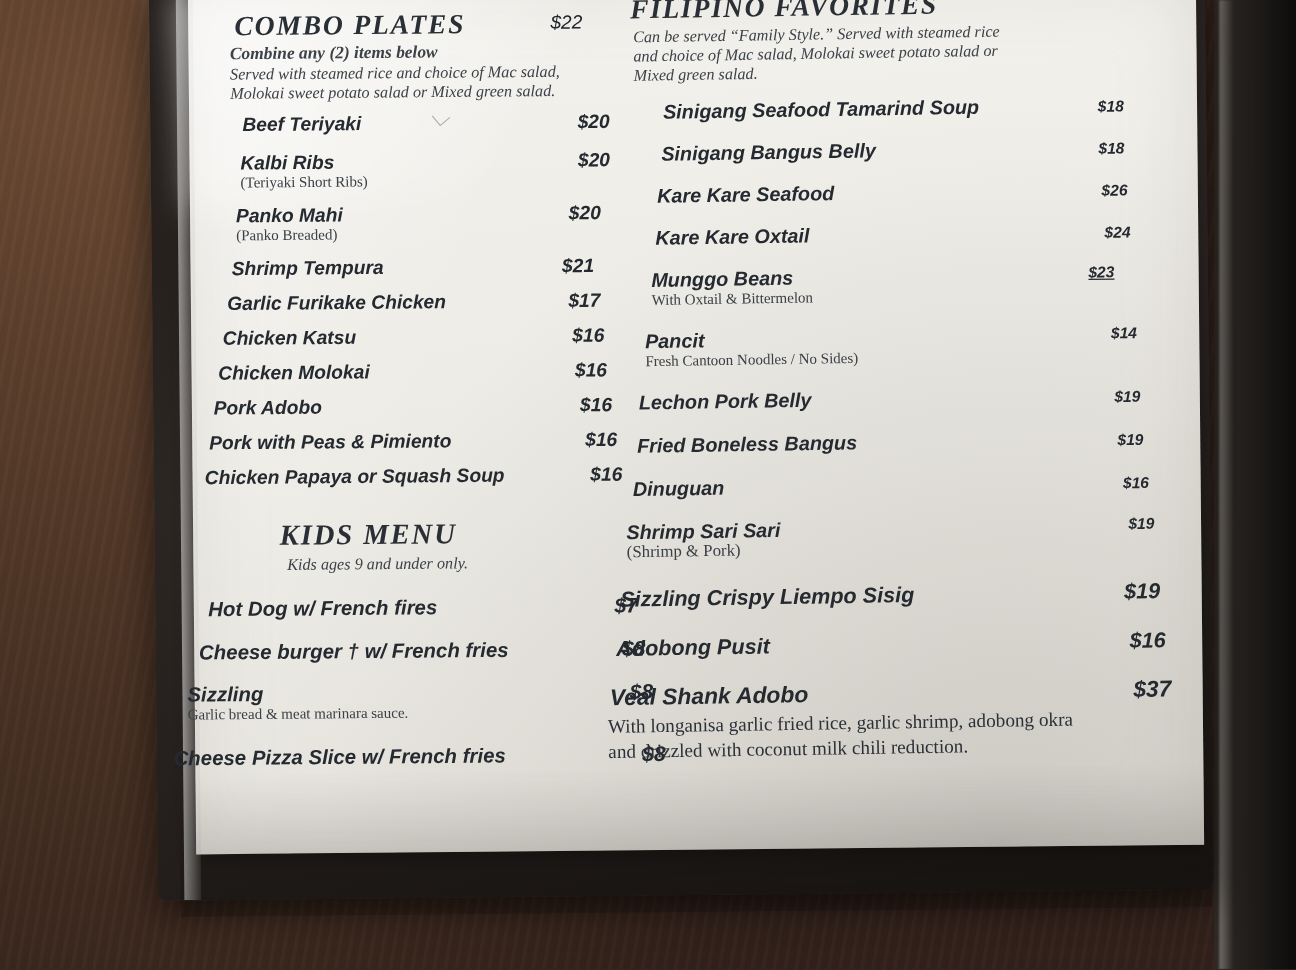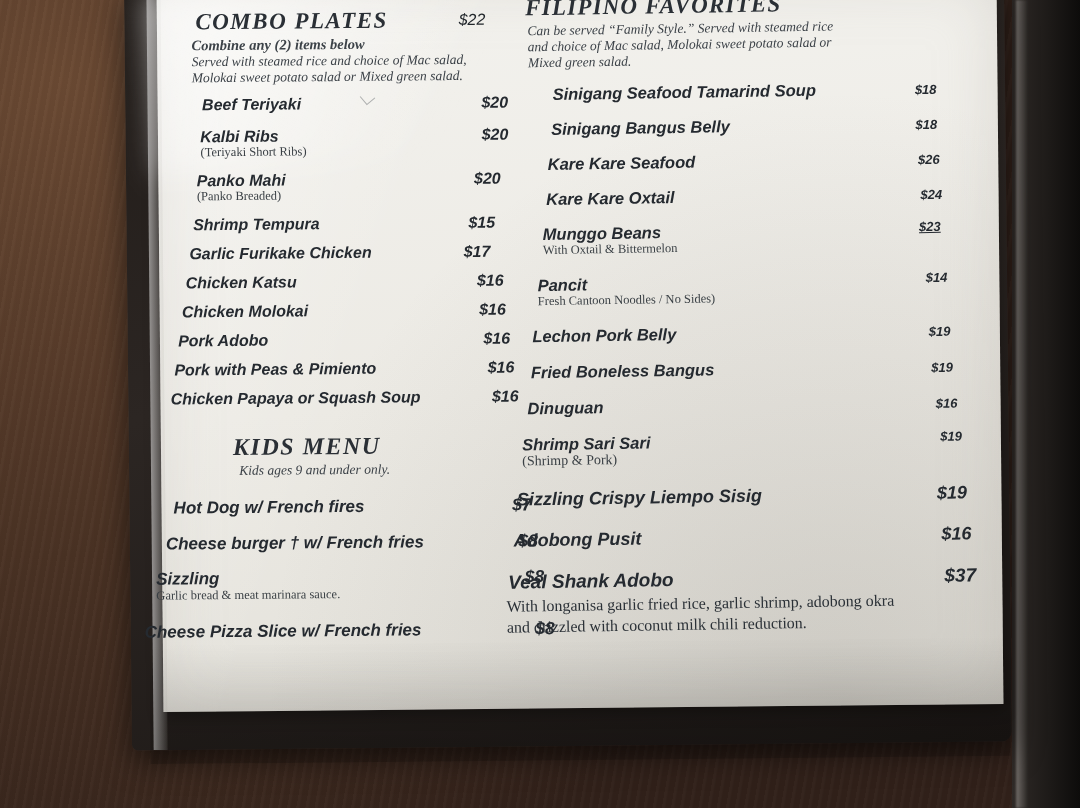--- a/index.html
+++ b/index.html
@@ -250,26 +250,26 @@
       <div class="row" style="margin-left:18px; margin-bottom:12px;">
         <span class="name">
           <span>Panko Mahi</span>
           <span class="note">(Panko Breaded)</span>
         </span>
         <span class="price" style="align-self:flex-start; margin-right:8px;">$20</span>
       </div>
 
       <div class="row" style="margin-left:14px;">
         <span class="name">Shrimp Tempura</span>
-        <span class="price" style="margin-right:14px;">$15</span>
+        <span class="price" style="margin-right:14px;">$21</span>
       </div>
 
       <div class="row" style="margin-left:10px;">
         <span class="name">Garlic Furikake Chicken</span>
-        <span class="price" style="margin-right:19px;">$17</span>
+        <span class="price" style="margin-right:9px;">$17</span>
       </div>
 
       <div class="row" style="margin-left:6px;">
         <span class="name">Chicken Katsu</span>
         <span class="price" style="margin-right:6px;">$16</span>
       </div>
 
       <div class="row" style="margin-left:2px;">
         <span class="name">Chicken Molokai</span>
         <span class="price" style="margin-right:4px;">$16</span>
@@ -349,21 +349,21 @@
       <div class="row" style="margin-left:18px; margin-bottom:16px;">
         <span class="name">Kare Kare Oxtail</span>
         <span class="price" style="margin-right:6px;">$24</span>
       </div>
 
       <div class="row" style="margin-left:14px; margin-bottom:18px;">
         <span class="name">
           <span>Munggo Beans</span>
           <span class="note">With Oxtail &amp; Bittermelon</span>
         </span>
-        <span class="price" style="align-self:flex-start; margin-right:8px;text-decoration:underline;">$23</span>
+        <span class="price" style="align-self:flex-start; margin-right:20px;text-decoration:underline;">$23</span>
       </div>
 
       <div class="row" style="margin-left:8px; margin-bottom:18px;">
         <span class="name">
           <span>Pancit</span>
           <span class="note">Fresh Cantoon Noodles / No Sides)</span>
         </span>
         <span class="price" style="align-self:flex-start; margin-right:2px;">$14</span>
       </div>
 

